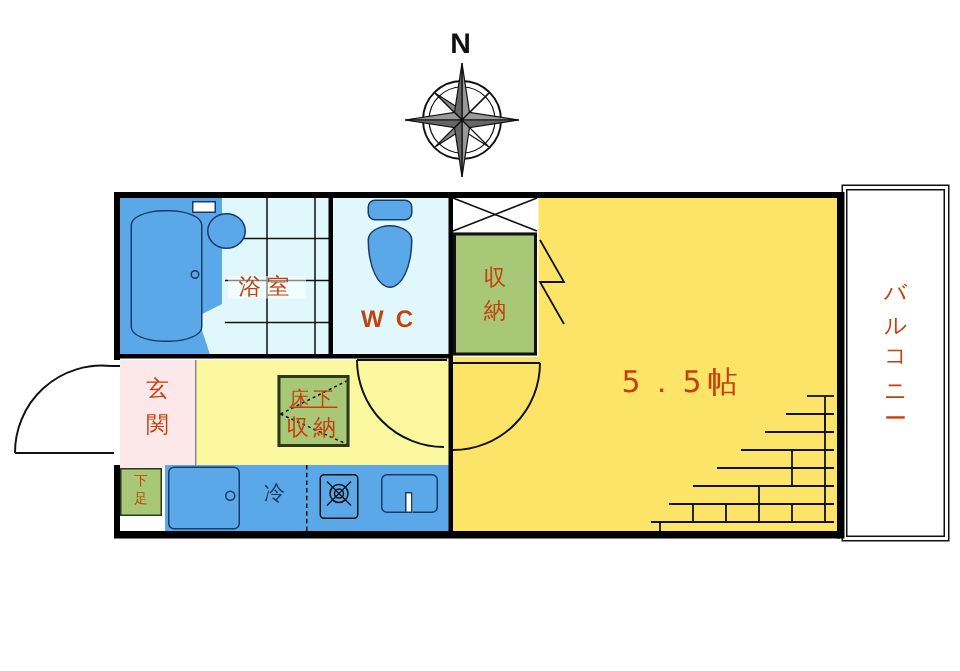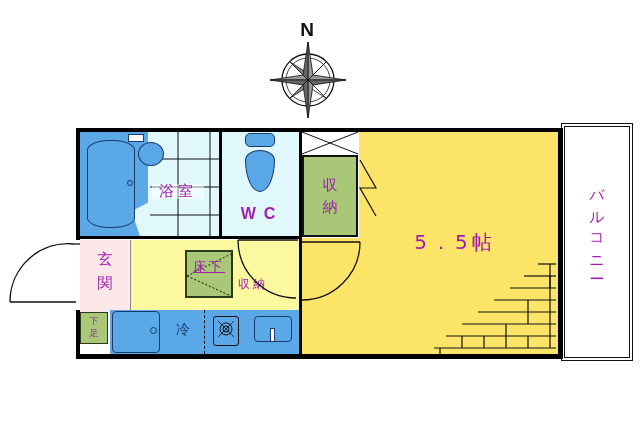--- a/index.html
+++ b/index.html
@@ -1,19 +1,19 @@
 <!DOCTYPE html>
 <html><head>
 <meta charset="utf-8">
 <style>
   html, body { margin:0; padding:0; background:#ffffff; }
   body { width:640px; height:447px; position:relative; overflow:hidden; font-family:"DejaVu Sans", sans-serif; }
   .abs { position:absolute; }
   .room { position:absolute; box-sizing:border-box; }
-  .label { position:absolute; color:#a21caf; text-align:center; line-height:1; }
+  .label { position:absolute; color:#c2410c; text-align:center; line-height:1; }
   .wall { position:absolute; background:#000; }
   svg { position:absolute; overflow:visible; }
 </style>
 </head>
 <body>
 
 <div class="abs" style="left:268px;top:18px;width:80px;height:100px;">
   <div class="label" style="left:27px;top:2px;width:24px;font-size:19px;font-weight:bold;color:#111;font-family:'Liberation Sans',sans-serif;">N</div>
   <svg width="80" height="80" style="left:0;top:22px;" viewBox="0 0 80 80">
     <circle cx="40" cy="40" r="26" fill="none" stroke="#111" stroke-width="1.3"></circle>
@@ -71,21 +71,21 @@
     <line x1="56" y1="0" x2="0" y2="22" stroke="#111" stroke-width="1"></line>
   </svg>
 
   <div class="room" style="left:302px;top:155px;width:56px;height:82px;background:#a8c878;border:2px solid #111;"></div>
   <div class="label" style="left:318px;top:178px;width:24px;font-size:15px;">収</div>
   <div class="label" style="left:318px;top:200px;width:24px;font-size:15px;">納</div>
 
   <div class="room" style="left:359px;top:132px;width:200px;height:224px;background:#fce468;"></div>
 
   <div class="room" style="left:302px;top:238px;width:58px;height:118px;background:#fce468;"></div>
-  <div class="label" style="left:390px;top:232px;width:130px;font-size:20px;letter-spacing:4px;">5．5帖</div>
+  <div class="label" style="left:390px;top:244px;width:130px;font-size:20px;letter-spacing:4px;">5．5帖</div>
 
   <svg width="24" height="60" style="left:358px;top:158px;">
     <polyline points="2,2 18,30 2,30 18,58" fill="none" stroke="#111" stroke-width="1.2"></polyline>
   </svg>
 
   <svg width="130" height="92" style="left:430px;top:264px;">
     <g stroke="#111" stroke-width="1.2">
       <line x1="108" y1="0" x2="126" y2="0"></line>
       <line x1="94" y1="12" x2="126" y2="12"></line>
       <line x1="80" y1="24" x2="126" y2="24"></line>
@@ -116,21 +116,21 @@
   </svg>
 
   <div class="room" style="left:131px;top:240px;width:170px;height:70px;background:#fcf8a0;"></div>
 
   <div class="room" style="left:185px;top:250px;width:48px;height:48px;background:#a8c878;border:2px solid #2a3a1a;"></div>
   <svg width="48" height="48" style="left:185px;top:250px;">
     <line x1="2" y1="26" x2="46" y2="4" stroke="#111" stroke-width="1" stroke-dasharray="2,2"></line>
     <line x1="2" y1="26" x2="46" y2="46" stroke="#111" stroke-width="1" stroke-dasharray="2,2"></line>
   </svg>
   <div class="label" style="left:188px;top:260px;width:42px;font-size:13px;letter-spacing:3px;text-decoration:underline;">床下</div>
-  <div class="label" style="left:188px;top:278px;width:42px;font-size:12px;letter-spacing:3px;margin-left:44px;">収納</div>
+  <div class="label" style="left:188px;top:278px;width:42px;font-size:15px;letter-spacing:3px;">収納</div>
 
   <svg width="70" height="62" style="left:236px;top:238px;">
     <path d="M2,2 A58,58 0 0 0 60,60" fill="none" stroke="#111" stroke-width="1.3"></path>
     <line x1="2" y1="2" x2="62" y2="2" stroke="#111" stroke-width="1.3"></line>
   </svg>
 
   <svg width="64" height="64" style="left:300px;top:240px;">
     <path d="M60,2 A58,58 0 0 1 2,60" fill="none" stroke="#111" stroke-width="1.3"></path>
     <line x1="2" y1="2" x2="60" y2="2" stroke="#111" stroke-width="1.3"></line>
   </svg>

